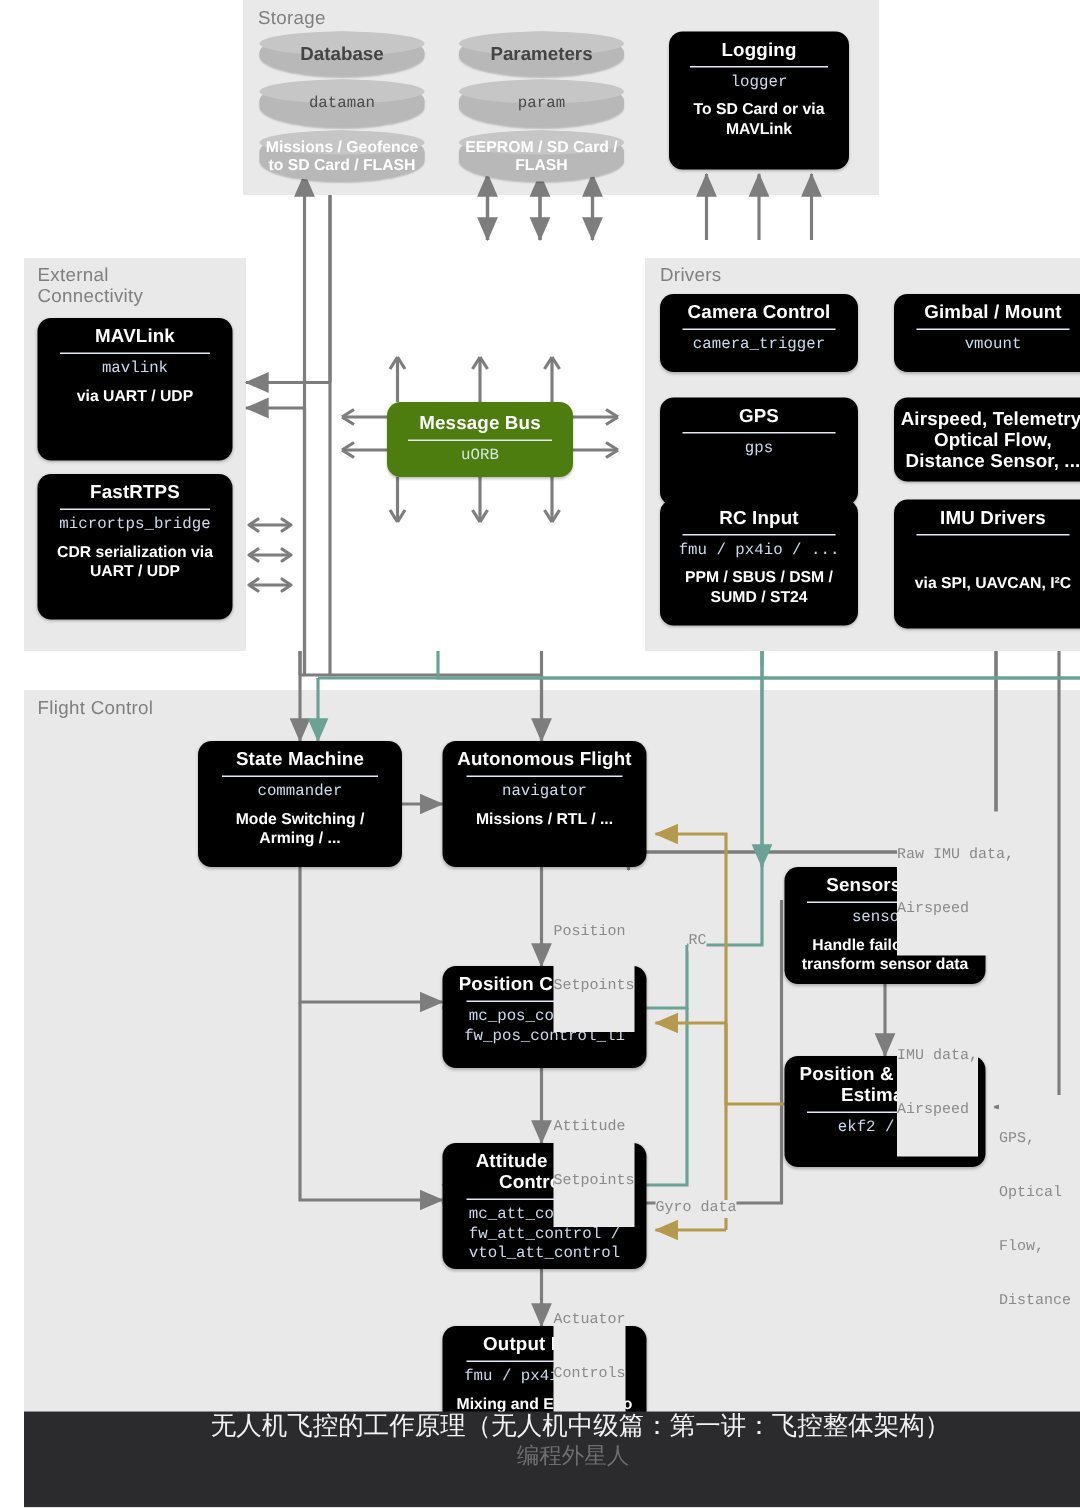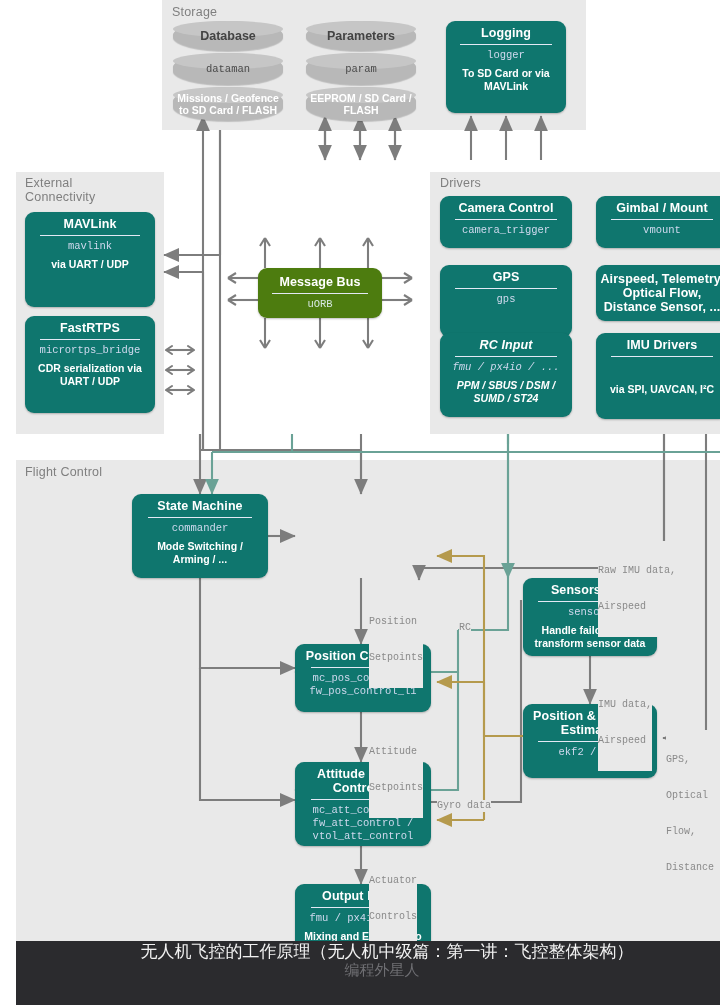--- a/index.html
+++ b/index.html
@@ -6,21 +6,21 @@
   body{width:720px;height:1005px;position:relative;overflow:hidden;
        font-family:"Liberation Sans","DejaVu Sans",sans-serif;}
   #stage{position:absolute;left:16px;top:0;width:720px;height:1005px;overflow:hidden;background:#fff;}
 
   
   .panel{position:absolute;background:#e9e9e9;}
   .panel-label{position:absolute;color:#7f7f7f;font-size:12.5px;font-weight:400;
                letter-spacing:.2px;line-height:14px;}
 
   
-  .box{position:absolute;background:#0f766e;border-radius:9px;
+  .box{position:absolute;background:#000000;border-radius:9px;
        box-shadow:0 1px 2px rgba(0,0,0,.25);
        display:flex;flex-direction:column;align-items:center;
        box-sizing:border-box;padding:5px 4px 5px 4px;overflow:hidden;}
   .box.green{background:#4d7c0f;}
   .b-title{color:#ffffff;font-weight:bold;font-size:12.5px;line-height:14px;
            text-align:center;letter-spacing:.1px;}
   .b-rule{width:82%;height:1px;background:#e3e9f5;margin:4px 0 4px 0;flex:none;}
   .b-mono{color:#cfd9ee;font-family:"Liberation Mono","DejaVu Sans Mono",monospace;
           font-size:10.5px;line-height:13px;text-align:center;}
   .green .b-mono{color:#d6e7e0;}
@@ -287,21 +287,21 @@
     <div class="b-rule"></div>
     <div class="b-mono">gps</div>
   </div>
 
   <div class="box" style="left:580px;top:265px;width:132px;height:56px;justify-content:center;">
     <div class="b-title">Airspeed, Telemetry,</div>
     <div class="b-title">Optical Flow,</div>
     <div class="b-title">Distance Sensor, ...</div>
   </div>
 
-  <div class="box" style="left:424px;top:333px;width:132px;height:84px;font-style:italic;">
+  <div class="box" style="left:424px;top:333px;width:132px;height:84px;">
     <div class="b-title">RC Input</div>
     <div class="b-rule"></div>
     <div class="b-mono">fmu / px4io / ...</div>
     <div class="b-sub">
       <span>PPM / SBUS / DSM /</span><br>
       <span>SUMD / ST24</span>
     </div>
   </div>
 
   <div class="box" style="left:580px;top:333px;width:132px;height:86px;">
@@ -313,20 +313,26 @@
   <div class="box" style="left:116px;top:494px;width:136px;height:84px;">
     <div class="b-title">State Machine</div>
     <div class="b-rule"></div>
     <div class="b-mono">commander</div>
     <div class="b-sub">
       <span>Mode Switching /</span><br>
       <span>Arming / ...</span>
     </div>
   </div>
 
+  <div class="box" style="left:279px;top:494px;width:136px;height:84px;">
+    <div class="b-title">Autonomous Flight</div>
+    <div class="b-rule"></div>
+    <div class="b-mono">navigator</div>
+    <div class="b-sub">Missions / RTL / ...</div>
+  </div>
 
   <div class="box" style="left:279px;top:644px;width:136px;height:68px;">
     <div class="b-title">Position Controller</div>
     <div class="b-rule"></div>
     <div class="b-mono">mc_pos_control /</div>
     <div class="b-mono">fw_pos_control_l1</div>
   </div>
 
   <div class="box" style="left:279px;top:762px;width:136px;height:84px;">
     <div class="b-title">Attitude &amp; Rate</div>

